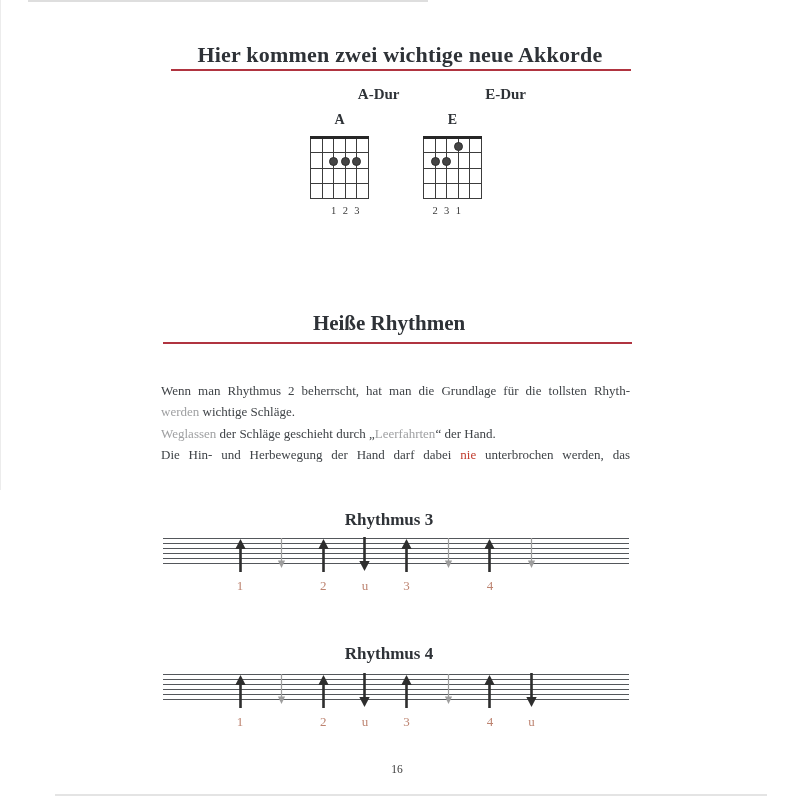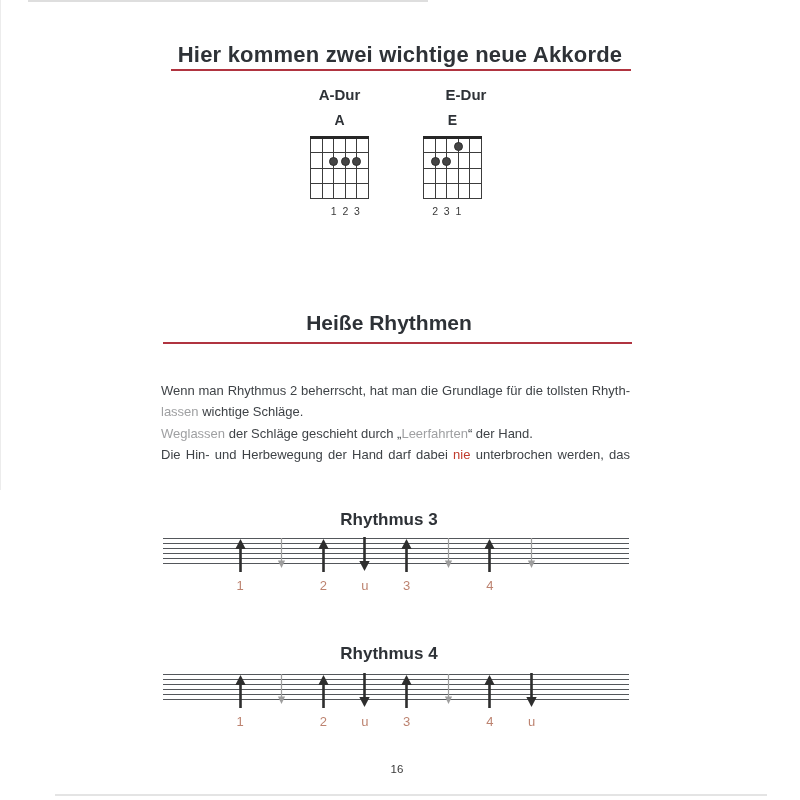--- a/index.html
+++ b/index.html
@@ -1,30 +1,30 @@
 <!DOCTYPE html>
 <html><head>
 <meta charset="utf-8">
 <style>
   html,body{margin:0;padding:0;background:#fff}
   .page{position:relative;width:800px;height:800px;background:#fff;overflow:hidden;
-        font-family:Liberation Sans, sans-serif;color:#3f4347}
+        font-family:Liberation Serif, serif;color:#3f4347}
 
   
   .scan-top{position:absolute;top:0;left:28px;width:400px;height:2px;background:#dedede}
   .scan-left{position:absolute;top:0;left:0;width:1px;height:490px;background:#ececec}
   .scan-bottom{position:absolute;top:794px;left:55px;width:712px;height:2px;background:#e4e4e4}
 
   .h1{position:absolute;top:42px;left:0;right:0;text-align:center;
       font-size:22px;font-weight:bold;color:#2e3237;letter-spacing:.2px}
   .rule{position:absolute;height:2px;background:#b03440}
   .rule1{top:69px;left:171px;width:460px}
   .rule2{top:342px;left:163px;width:469px}
 
-  .chord-name{position:absolute;top:86px;width:120px;text-align:center;
+  .chord-name{position:absolute;top:86px;width:120px;text-align:right;
               font-size:15px;font-weight:bold;color:#2e3237}
   .chord-letter{position:absolute;top:112px;width:120px;text-align:center;
                 font-size:14px;font-weight:bold;color:#2e3237}
   .chord-grid{position:absolute;top:137px;width:59px;height:62px;
       background-image:
         repeating-linear-gradient(to right,#3c3c3c 0,#3c3c3c 1px,transparent 1px,transparent 11.6px),
         repeating-linear-gradient(to bottom,#3c3c3c 0,#3c3c3c 1px,transparent 1px,transparent 15.25px)}
   .nut{position:absolute;top:-1px;left:0;width:59px;height:3px;background:#262626}
   .chord-dot{position:absolute;width:9px;height:9px;border-radius:50%;
              background:#454545;border:1px solid #2d2d2d;box-sizing:border-box}
@@ -90,21 +90,21 @@
       <div class="finger" style="left: 5.1px;">2</div>
       <div class="finger" style="left: 16.7px;">3</div>
       <div class="finger" style="left: 28.3px;">1</div>
     </div>
 
   <div class="h2">Heiße Rhythmen</div>
   <div class="rule rule2"></div>
 
   <div class="para">
       <div class="pline just"><span>Wenn man Rhythmus 2 beherrscht, hat man die Grundlage für die tollsten Rhyth-</span></div>
-      <div class="pline"><span class="seg-gray">lassen</span><span> wichtige Schläge.</span></div>
+      <div class="pline"><span class="seg-gray">werden</span><span> wichtige Schläge.</span></div>
       <div class="pline"><span class="seg-gray">Weglassen</span><span> der Schläge geschieht durch „</span><span class="seg-gray">Leerfahrten</span><span>“ der Hand.</span></div>
       <div class="pline just"><span>Die Hin- und Herbewegung der Hand darf dabei </span><span class="seg-red">nie</span><span> unterbrochen werden, das</span></div>
     </div>
 
   <div class="rtitle r3">Rhythmus 3</div>
   <div class="staff r3">
       <div class="arrow" style="left: 70.5px; top: 1px;"><svg width="13" height="33">
           <polygon points="6.5,0 1.3,10 11.7,10" fill="#2e2e2e"></polygon>
           <rect x="5.2" y="8" width="2.6" height="25" fill="#2e2e2e"></rect>
         </svg></div>

